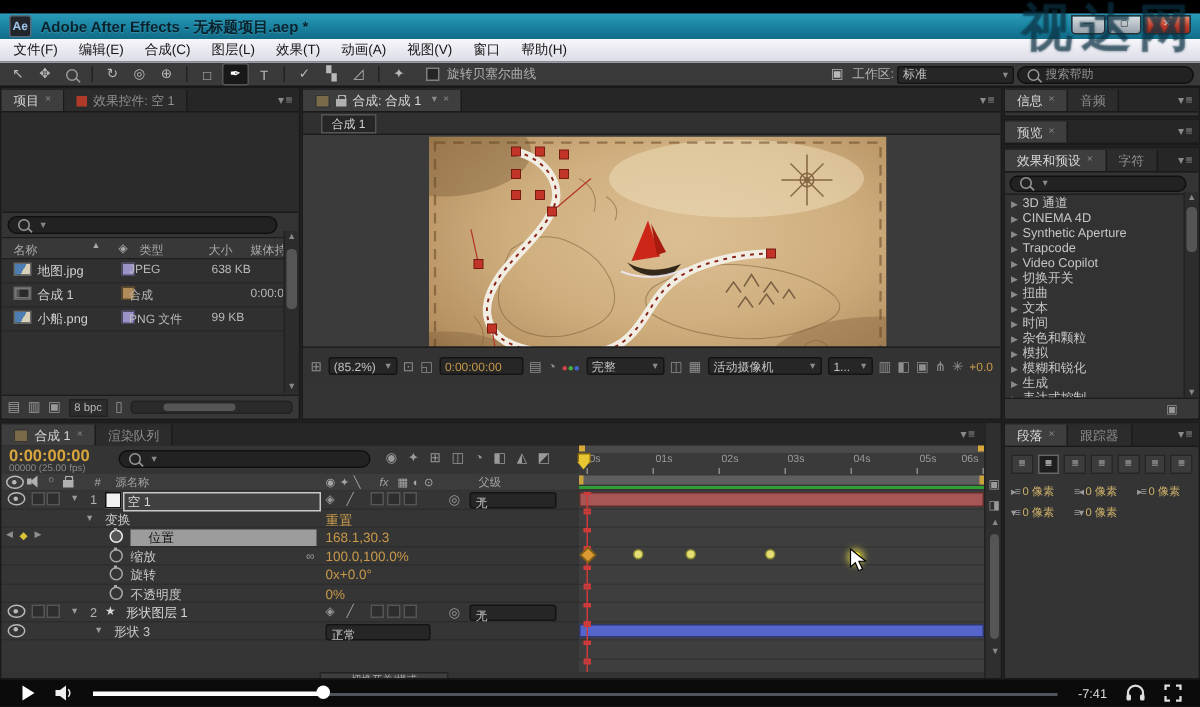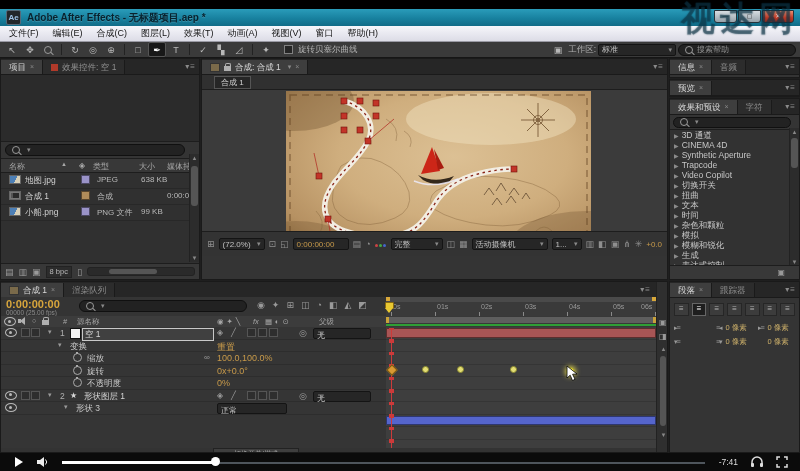--- a/index.html
+++ b/index.html
@@ -51,21 +51,21 @@
   .prj-rows{position:relative;background:#303030;height:94px;}
   .prj-row{position:relative;height:15px;border-bottom:1px solid rgba(0,0,0,.15);}
   .prj-row span{position:absolute;top:2px;}
   .prj-twirl{left:1px;color:#999;font-size:7px;}
   .prj-ico{left:8px;width:12px;height:9px;border:1px solid #666;box-sizing:border-box;}
   .prj-ico.image{background:linear-gradient(120deg,#4d7fb5 55%,#d8d0b8 55%);}
   .prj-ico.folder{background:linear-gradient(#8a7a4a,#6b5c33);border-radius:1px 3px 1px 1px;}
   .prj-ico.comp{background:#2a2a2a;box-shadow:inset 0 0 0 1px #777, inset 3px 0 0 #555;}
   .prj-name{left:24px;color:#d0d0d0;font-size:8.5px;}
   .prj-swatch{left:80px;width:7px;height:7px;border:1px solid rgba(0,0,0,.5);}
-  .prj-type{left:96px;color:#b8b8b8;font-size:8px;}
+  .prj-type{left:85px;color:#b8b8b8;font-size:8px;}
   .prj-size{left:140px;color:#b8b8b8;font-size:8px;}
   .prj-dur{left:166px;color:#b8b8b8;font-size:8px;}
   .prj-bottom{position:absolute;left:0;bottom:0;width:100%;height:16px;background:#383838;border-top:1px solid #1d1d1d;
       display:flex;align-items:center;gap:5px;padding:0 4px;box-sizing:border-box;color:#9a9a9a;}
   .bpc-box{border:1px solid #222;background:#2c2c2c;padding:0 3px;height:10px;line-height:10px;font-size:7.5px;color:#b8b8b8;}
   .hscroll{flex:1;height:7px;background:#2a2a2a;border:1px solid #222;border-radius:3px;position:relative;}
   .hscroll::after{content:'';position:absolute;left:20%;width:45%;top:1px;bottom:1px;background:#555;border-radius:3px;}
   .vscroll{position:absolute;right:0;top:0;bottom:0;width:9px;background:#2c2c2c;border-left:1px solid #222;}
   .vscroll .thumb{position:absolute;left:1px;right:1px;top:12px;height:40px;background:#555;border-radius:3px;}
   .varrow{position:absolute;left:0;width:9px;color:#888;font-size:6px;text-align:center;}
@@ -91,21 +91,21 @@
   .fx-bottom{position:absolute;bottom:0;left:0;width:100%;height:13px;background:#383838;border-top:1px solid #1d1d1d;}
   .fx-bottom span{position:absolute;right:14px;top:2px;color:#999;font-size:8px;}
   
   #paragraph{left:669px;top:281px;width:131px;height:172px;}
   .al-row{display:flex;gap:3px;padding:5px 4px 3px 4px;}
   .al-btn{width:13px;height:11px;background:#3c3c3c;border:1px solid #262626;color:#b5b5b5;font-size:8px;line-height:10px;text-align:center;}
   .al-btn.active{background:#1e1e1e;border-color:#666;color:#fff;}
   .ind-row{display:flex;gap:6px;padding:4px 4px 0 4px;}
   .ind-group{display:flex;align-items:center;gap:2px;width:36px;}
   .ind-ico{color:#9a9a9a;font-size:7px;letter-spacing:-1px;}
-  .ind-val{font-size:7.5px;color:#cdb06a;white-space:nowrap;margin-left:44px;}
+  .ind-val{font-size:7.5px;color:#cdb06a;white-space:nowrap;}
   
   #timeline{left:0;top:281px;width:668px;height:172px;}
   .tl-toolbar{position:absolute;left:0;top:15px;width:385px;height:19px;background:#343434;border-bottom:1px solid #222;}
   .tl-tc{position:absolute;left:5px;top:1px;font-size:11px;font-weight:bold;color:#d8a63c;}
   .tl-fps{position:absolute;left:5px;top:12px;font-size:6.5px;color:#8a8a8a;}
   .tl-search{position:absolute;left:78px;top:3px;width:168px;}
   .tl-icons{position:absolute;left:256px;top:3px;display:flex;gap:7px;color:#9a9a9a;font-size:9px;}
   .tl-nav{position:absolute;left:385px;top:15px;width:270px;height:5px;background:#4a4a4a;border-bottom:1px solid #222;}
   .tl-nav::before,.tl-nav::after{content:'';position:absolute;top:0;width:4px;height:4px;background:#d8a83a;}
   .tl-nav::before{left:0;} .tl-nav::after{right:0;}
@@ -384,21 +384,21 @@
         <g>
           <path d="M146,56 L135,83 L154,80 Z" fill="#cc2618"></path>
           <path d="M148,58 L152,79 L158,77 Z" fill="#a81c10"></path>
           <path d="M132,84 q16,9 36,1 l-5,6 q-14,5 -26,-2 z" fill="#34281a"></path>
           <path d="M128,90 q20,8 44,-2" stroke="#eef" stroke-width="1.5" fill="none" opacity=".8"></path>
         </g>
       </svg>
       <div class="vtoolbar">
         <span class="vico">⊞</span>
         <span class="dd" style="width:46px">
-          <span>(72.0%)</span>
+          <span>(85.2%)</span>
             <span class="dda">▾</span>
         </span>
         <span class="vico">⊡</span>
         <span class="vico">◱</span>
         <span class="dd" style="width:56px">
           <span class="gold">0:00:00:00</span>
         </span>
         <span class="vico">▤</span>
         <span class="vico">◔</span>
         <span class="rgbdots"><span style="background:#c44"></span><span style="background:#4a4"></span><span style="background:#46c"></span></span>
@@ -572,20 +572,28 @@
           <span class="pick" style="left: 298px;">◎</span>
           <span class="dd parent-dd" style="left: 312px; position: absolute;">
             <span>无</span>
             <span class="dda">▾</span>
           </span>
         </div>
         <div class="trow">
           <span class="twirl" style="left: 57px;">▾</span>
           <span class="glabel" style="left: 69px;">变换</span>
           <span class="gold" style="left: 216px;">重置</span>
+        </div>
+        <div class="trow">
+          <span class="nav" style="left: 3px;">◀</span>
+          <span class="navd" style="left: 12px;">◆</span>
+          <span class="nav" style="left: 22px;">▶</span>
+          <span class="i-watch on" style="left: 72px;"></span>
+          <span class="plabel sel" style="left: 86px;">位置</span>
+          <span class="gold" style="left: 216px;">168.1,30.3</span>
         </div>
         <div class="trow">
           <span class="i-watch" style="left: 72px;"></span>
           <span class="plabel" style="left: 86px;">缩放</span>
           <span class="linkico" style="left: 203px;">∞</span>
           <span class="gold" style="left: 216px;">100.0,100.0%</span>
         </div>
         <div class="trow">
           <span class="i-watch" style="left: 72px;"></span>
           <span class="plabel" style="left: 86px;">旋转</span>

